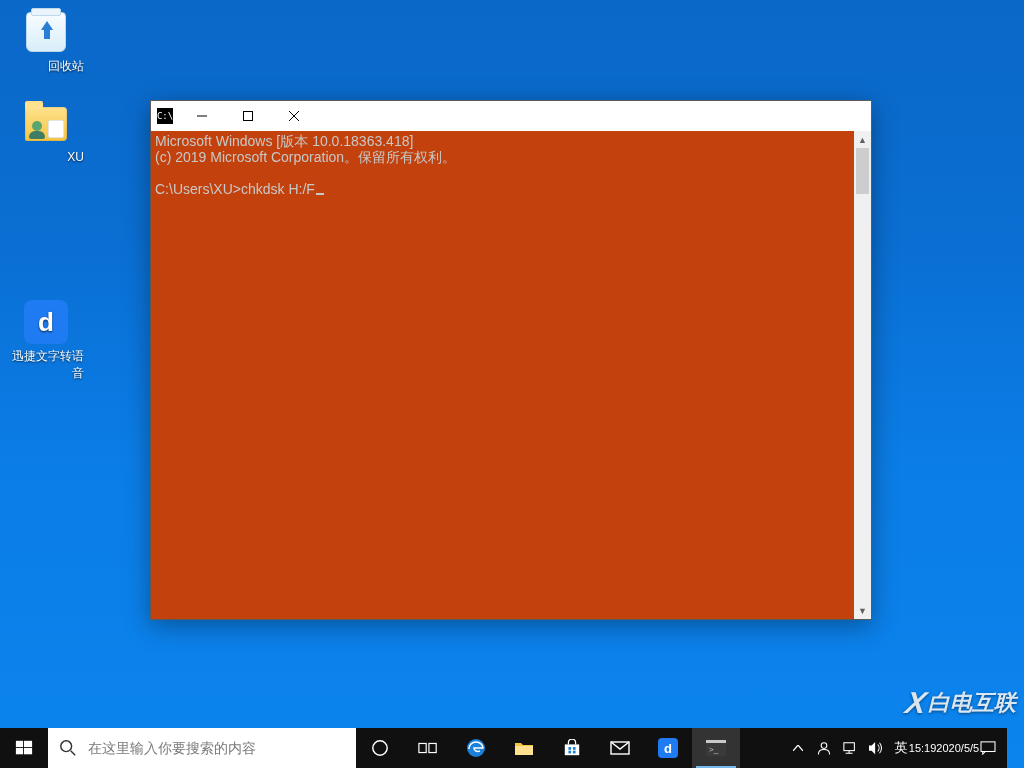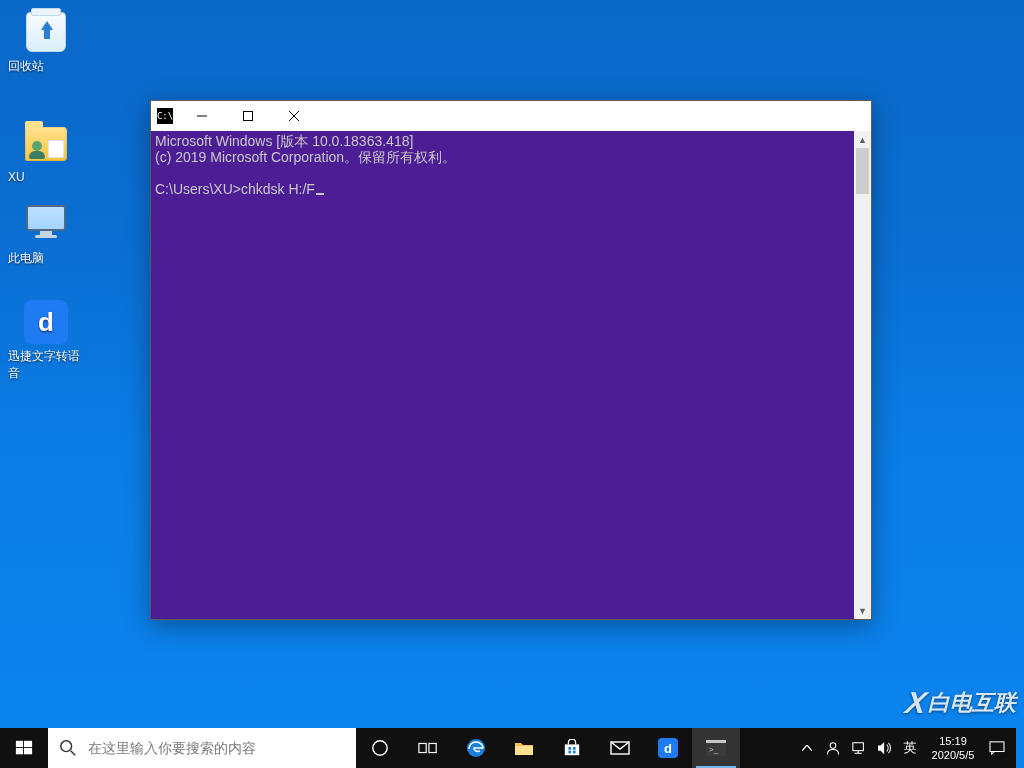--- a/index.html
+++ b/index.html
@@ -6,21 +6,21 @@
 html, body { width: 1024px; height: 768px; overflow: hidden; }
 
 
 #desktop {
   position: absolute; inset: 0;
   background: linear-gradient(180deg, #0a68c8 0%, #0a6ed2 30%, #0b7de6 60%, #0b84ee 100%);
 }
 
 
 .di {
-  position: absolute; width: 76px; text-align: left; color: #fff;
+  position: absolute; width: 76px; text-align: right; color: #fff;
   font-size: 12px; text-shadow: 0 1px 2px rgba(0,0,0,.7);
 }
 .di .ic { width: 48px; height: 48px; margin: 0 auto 2px; display: flex; align-items: center; justify-content: center; }
 
 
 .bin {
   width: 40px; height: 40px; background: linear-gradient(180deg,#f8fcff,#d9eef9);
   border-radius: 4px 4px 6px 6px; position: relative; border: 1px solid #bcd8ea;
 }
 .bin::before { content:""; position:absolute; top:-5px; left:4px; right:4px; height:6px;
@@ -56,52 +56,52 @@
   font-size:12px; user-select:none;
 }
 #titlebar .ticon{width:16px;height:16px;margin:0 6px 0 6px;display:inline-flex;align-items:center;justify-content:center;background:#000;color:#fff;font-size:9px;font-family:monospace;}
 #titlebar .ttl{flex:1;white-space:nowrap;overflow:hidden;}
 #titlebar .wbtns{display:flex;height:100%;}
 #titlebar .wb{width:46px;display:flex;align-items:center;justify-content:center;}
 .wb svg{width:10px;height:10px;stroke:#000;stroke-width:1;fill:none;}
 
 #console-wrap{flex:1;display:flex;min-height:0;}
 #console{
-  flex:1; padding:2px 4px; color:#c8c8c8; background:#4c1d95;
+  flex:1; padding:2px 4px; color:#c8c8c8; background:#c2410c;
   font-family:"NSimSun","SimSun","MS Gothic","Consolas",monospace;
   font-size:14px; line-height:16px; white-space:pre; overflow:hidden;
 }
 #console .prompt{color:#c8c8c8;}
 #console .cursor{display:inline-block;width:8px;height:2px;background:#c8c8c8;vertical-align:-1px;margin-left:1px;}
 #vscroll{width:17px;background:#f0f0f0;display:flex;flex-direction:column;}
 #vscroll .sbtn{height:17px;display:flex;align-items:center;justify-content:center;color:#606060;font-size:9px;}
 #vscroll .strack{flex:1;background:#f0f0f0;position:relative;}
 #vscroll .sthumb{position:absolute;left:2px;right:2px;top:0;height:46px;background:#cdcdcd;}
 
 
 #taskbar{
-  position:absolute;left:0;right:8px;bottom:0;height:40px;
+  position:absolute;left:0;right:17px;bottom:0;height:40px;
   background:#101010;display:flex;align-items:stretch;color:#fff;font-size:12px;
 }
 .tb-btn{width:48px;display:flex;align-items:center;justify-content:center;}
 .tb-btn.start{width:48px;}
 .tb-btn.active{background:#333;}
 .tb-btn.active::after{content:"";position:absolute;bottom:0;height:2px;width:40px;background:#76b9ed;}
 .tb-btn{position:relative;}
 .tb-ico{width:20px;height:20px;display:flex;align-items:center;justify-content:center;}
 
 #searchbox{flex:0 0 308px;background:#fff;display:flex;align-items:center;color:#666;}
 #searchbox .sicon{width:40px;display:flex;align-items:center;justify-content:center;color:#333;}
 #searchbox input{flex:1;border:none;outline:none;height:100%;font-size:14px;color:#333;background:transparent;}
 #searchbox input::placeholder{color:#7a7a7a;}
 
 #tray{margin-left:auto;display:flex;align-items:center;}
 .tr{width:26px;display:flex;align-items:center;justify-content:center;color:#fff;}
 #ime{width:24px;font-size:13px;text-align:center;}
-#clock{width:62px;text-align:center;line-height:14px;font-size:11px;display:flex;flex-direction:column;justify-content:center;}
+#clock{width:62px;text-align:center;line-height:14px;font-size:11px;display:flex;justify-content:center;}
 #showdesk{width:6px;border-left:1px solid #555;}
 
 #wm{position:absolute;right:8px;bottom:48px;color:rgba(255,255,255,.85);font-style:italic;font-weight:700;font-size:22px;text-shadow:0 1px 3px rgba(0,0,0,.5);display:flex;align-items:center;}
 #wm .x{font-size:30px;margin-right:2px;transform:skewX(-10deg);}
 
 svg{display:block;}
 </style>
 </head>
 <body>
 
@@ -110,40 +110,30 @@
   <div class="di" style="left:8px;top:8px">
     <div class="ic">
         <div class="bin">
           <span class="arr"></span>
           <span class="stem"></span>
         </div>
       </div>
     <div>回收站</div>
   </div>
 
-  <div class="di" style="left:8px;top:120px">
+  <div class="di" style="left:8px;top:100px">
     <div class="ic">
         <div class="folder">
           <span class="doc"></span>
           <span class="person"></span>
         </div>
       </div>
     <div>XU</div>
   </div>
 
-  <div class="di" style="left:8px;top:200px">
-    <div class="ic">
-        <div class="pc">
-          <div class="scr"></div>
-          <div class="std"></div>
-          <div class="bse"></div>
-        </div>
-      </div>
-    <div>此电脑</div>
-  </div>
 
   <div class="di" style="left:8px;top:298px">
     <div class="ic">
         <div class="xj">d</div>
       </div>
     <div style="white-space:pre-line">迅捷文字转语
 音</div>
   </div>
 
   <div id="wm">

